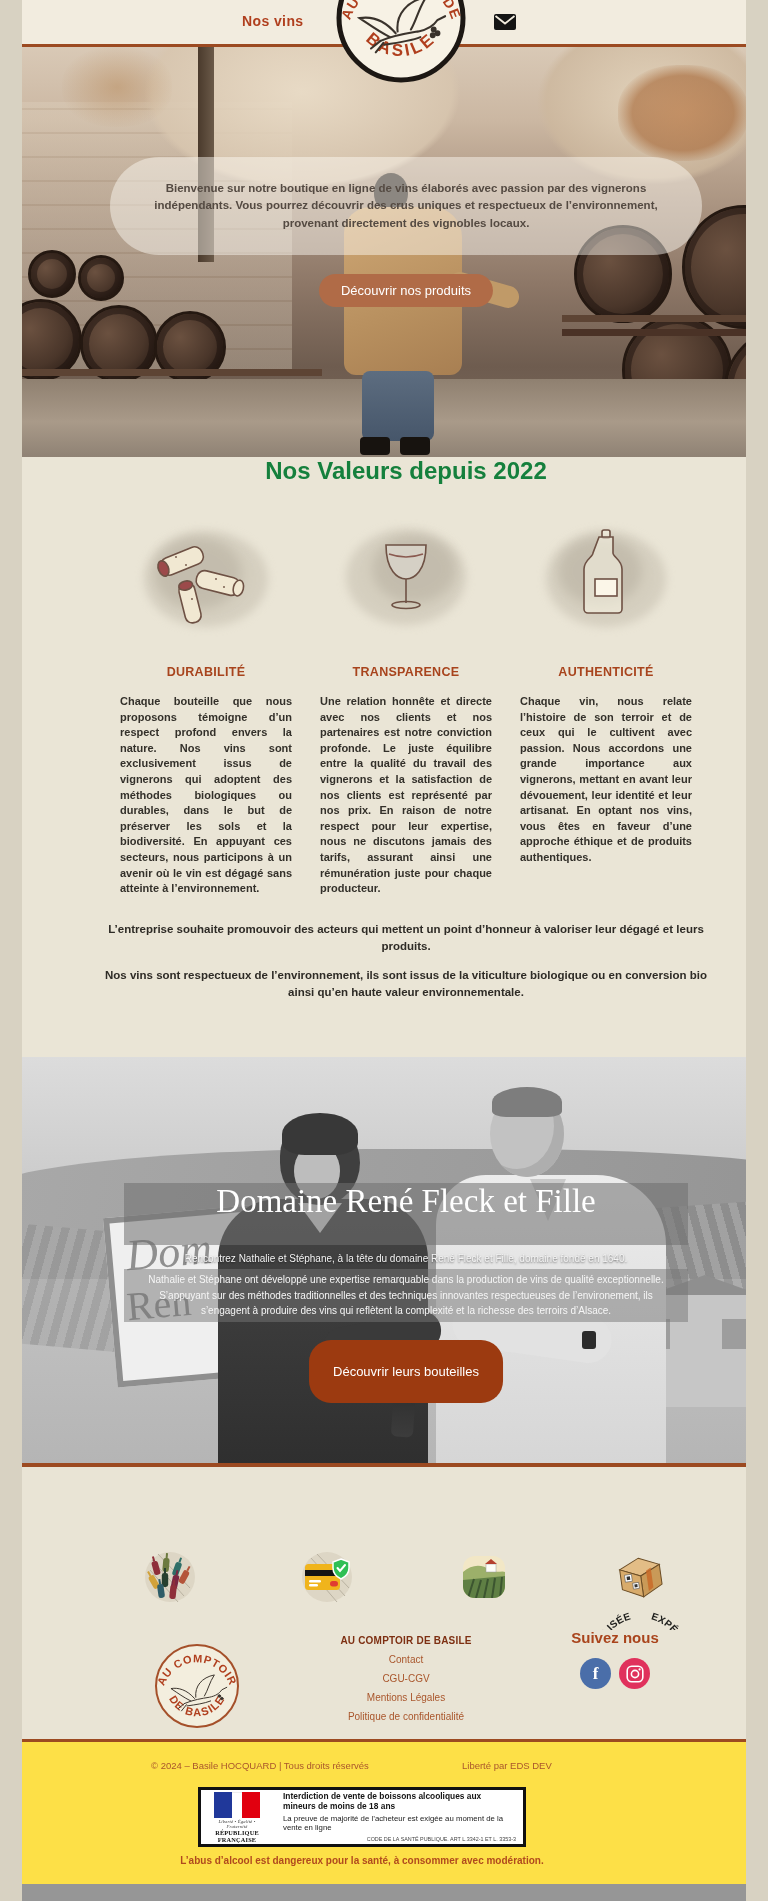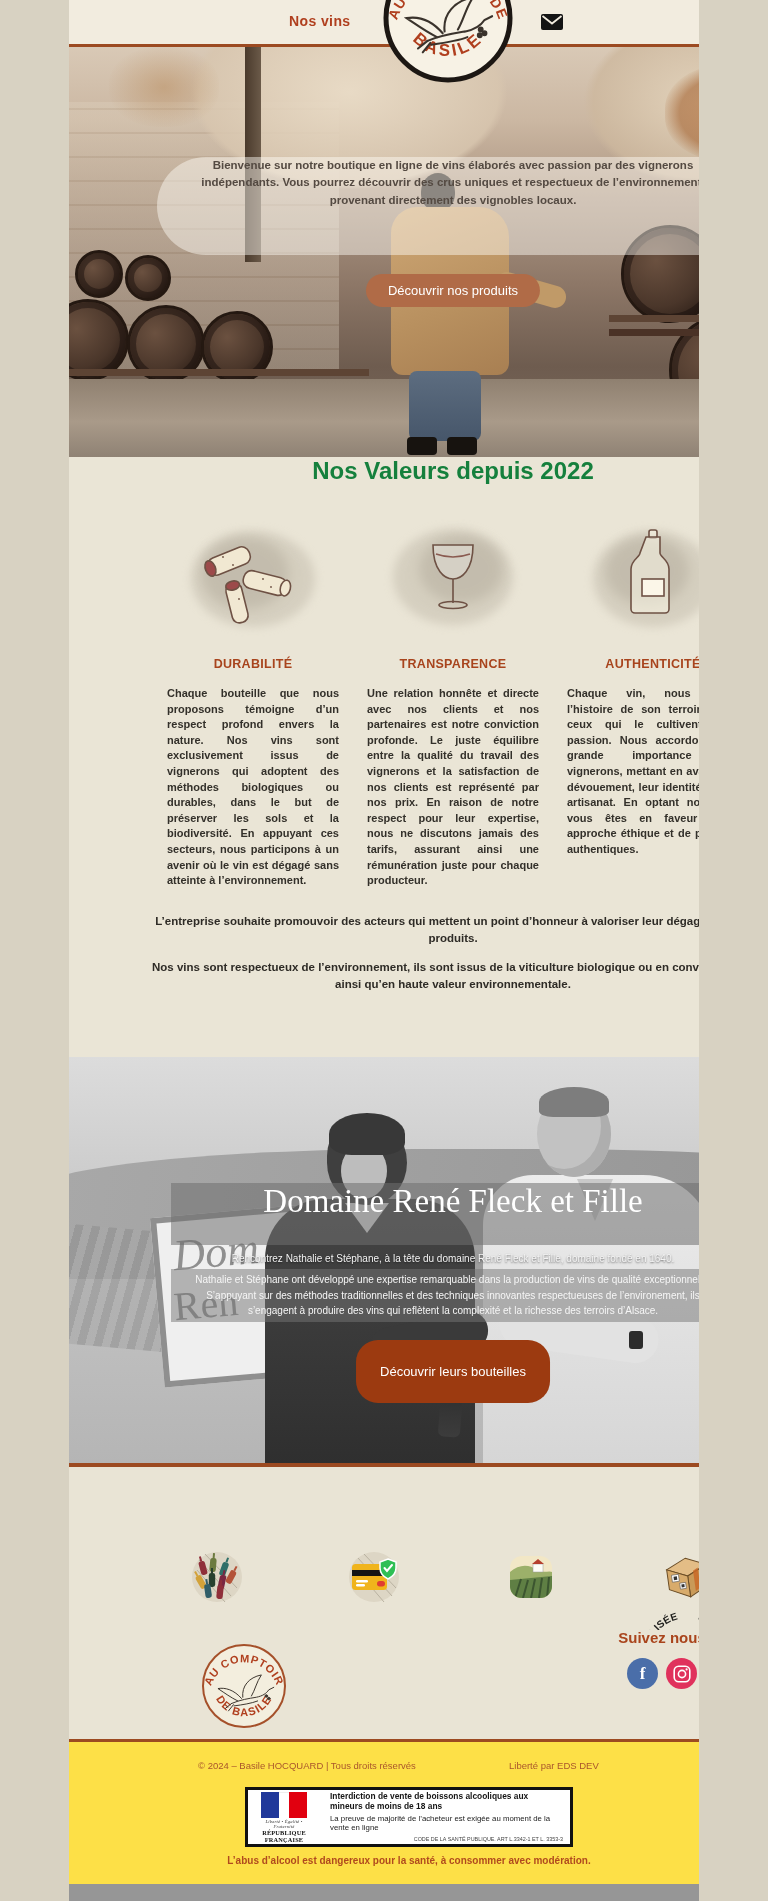--- a/index.html
+++ b/index.html
@@ -1,16 +1,16 @@
 <!DOCTYPE html>
 <html><head>
 <meta charset="utf-8">
 <style>
   html,body{margin:0;padding:0;background:#d8d2c2;}
-  .page{position:relative;width:630px;height:1901px;overflow:hidden;margin:0 auto;
+  .page{position:relative;width:724px;height:1901px;overflow:hidden;margin:0 auto;
         font-family:"Liberation Sans",sans-serif;background:#eae5d6;}
   .abs{position:absolute;}
 
   
   .header{position:absolute;top:0;left:0;width:768px;height:44px;background:#f2ecdf;
           border-bottom:3px solid #9c4a21;z-index:30;}
   .nav-link{position:absolute;left:220px;top:13px;color:#b03f1e;font-weight:bold;
             font-size:14px;letter-spacing:.4px;cursor:pointer;}
   .logo-wrap{position:absolute;left:313px;top:-48px;width:132px;height:132px;z-index:31;}
   .mail-btn{position:absolute;left:472px;top:14px;width:22px;height:16px;cursor:pointer;}
@@ -34,32 +34,32 @@
   .rack{position:absolute;background:#5d4434;height:7px;}
   .floor{left:0;top:332px;width:768px;height:78px;background:linear-gradient(#8f8070,#a99a89 55%,#8f8274);}
   .p-head{left:352px;top:126px;width:34px;height:38px;border-radius:50% 50% 45% 45%;background:#2c241e;}
   .p-body{left:322px;top:160px;width:118px;height:168px;border-radius:26px 30px 12px 12px;
           background:linear-gradient(160deg,#cfa876,#b8905f 60%,#a87f52);}
   .p-arm{left:426px;top:232px;width:72px;height:22px;border-radius:12px;background:#c09a68;transform:rotate(16deg);}
   .p-legs{left:340px;top:324px;width:72px;height:70px;border-radius:8px;
           background:linear-gradient(#5d6d80,#46566a);}
   .p-boot{top:390px;width:30px;height:18px;background:#17130f;border-radius:4px;}
   .hero-overlay{position:absolute;left:88px;top:110px;width:592px;height:98px;border-radius:50px;
-                background:rgba(255,252,246,.46);z-index:5;display:flex;align-items:flex-start;justify-content:center;}
+                background:rgba(255,252,246,.46);z-index:5;display:flex;align-items:center;justify-content:center;}
   .hero-text{width:520px;text-align:center;font-size:11.5px;font-weight:bold;color:#544a42;line-height:1.5;}
   .btn{display:inline-block;border-radius:22px;color:#fff;font-size:13px;cursor:pointer;white-space:nowrap;}
   .hero-cta{position:absolute;top:227px;left:50%;transform:translateX(-50%);z-index:6;
             background:#b06b47;padding:9px 22px;}
 
   
   .values{position:absolute;top:457px;left:0;width:768px;height:600px;background:#eae5d6;}
   .values-title{text-align:center;font-size:24px;color:#15803d;font-weight:700;}
   .values-grid{margin:22px auto 0;width:572px;display:grid;grid-template-columns:repeat(3,172px);gap:28px;}
   .v-ill{height:150px;display:flex;align-items:center;justify-content:center;}
-  .v-head{margin-top:0;text-align:center;font-size:12.5px;font-weight:bold;color:#a8441d;letter-spacing:.3px;}
+  .v-head{margin-top:8px;text-align:center;font-size:12.5px;font-weight:bold;color:#a8441d;letter-spacing:.3px;}
   .v-text{margin-top:15px;text-align:justify;font-size:11px;font-weight:bold;color:#33302a;line-height:1.42;}
   .footnote{width:612px;margin:24px auto 0;text-align:center;font-size:11.5px;font-weight:600;color:#2e2b26;line-height:1.45;}
   .footnote + .footnote{margin-top:13px;}
 
   
   .domaine{position:absolute;top:1057px;left:0;width:768px;height:406px;overflow:hidden;
            border-bottom:4px solid #9c4a21;background:linear-gradient(#dcdcdc,#c7c7c7 40%,#b5b5b5);}
   .bw-hillfar{top:92px;left:-40px;width:860px;height:130px;background:linear-gradient(100deg,#a9a9a9,#939393);
               border-radius:45% 40% 0 0/34% 26% 0 0;}
   .bw-rows-r{top:150px;left:520px;width:260px;height:140px;opacity:.75;transform:skewY(-4deg);
@@ -470,20 +470,27 @@
           <path d="M46,54 C34,40 20,36 8,38 C20,46 28,52 40,58"></path>
           <path d="M30,62 C44,56 58,54 70,52 C80,50 86,46 90,40 L98,36"></path>
           <path d="M34,66 C48,64 62,62 72,58"></path>
           <path d="M30,62 L20,70 M33,64 L25,74"></path>
           <circle cx="86" cy="50" r="2" fill="#3c352e"></circle>
             <circle cx="90" cy="54" r="2" fill="#3c352e"></circle>
         </g>
       </svg>
     </div>
 
+    <div class="footer-center">
+      <div class="footer-brand">AU COMPTOIR DE BASILE</div>
+      <div class="footer-link">Contact</div>
+      <div class="footer-link">CGU-CGV</div>
+      <div class="footer-link">Mentions Légales</div>
+      <div class="footer-link">Politique de confidentialité</div>
+    </div>
 
     <div class="footer-social">
       <div class="follow">Suivez nous</div>
       <div class="social-row">
         <div class="soc fb">f</div>
         <div class="soc ig">
           <svg width="18" height="18" viewBox="0 0 18 18">
             <rect x="1.2" y="1.2" width="15.6" height="15.6" rx="4.5" fill="none" stroke="#fff" stroke-width="1.6"></rect>
             <circle cx="9" cy="9" r="3.6" fill="none" stroke="#fff" stroke-width="1.6"></circle>
             <circle cx="13.6" cy="4.4" r="1.1" fill="#fff"></circle>

